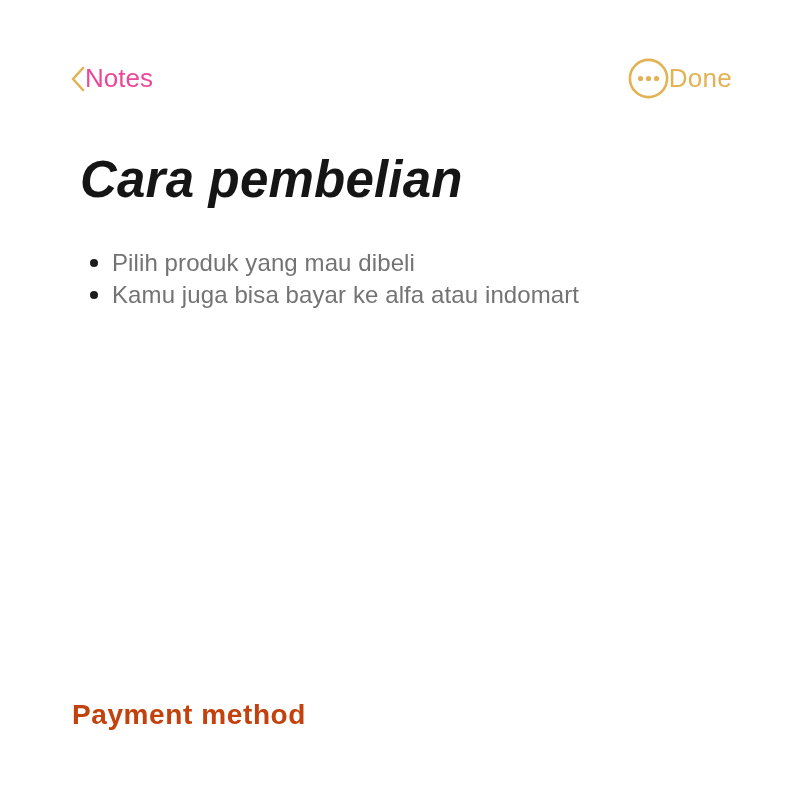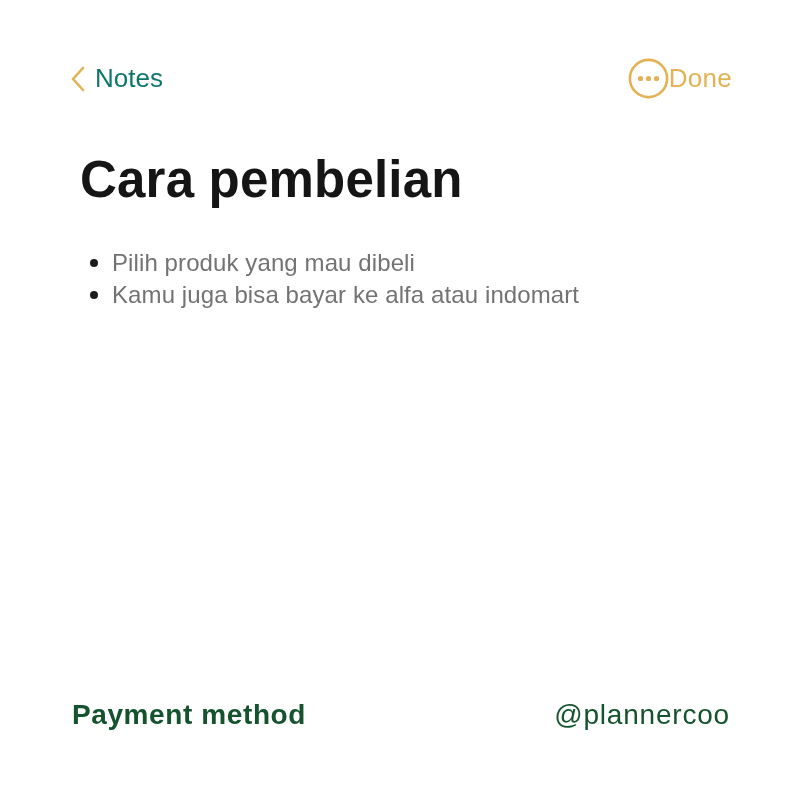--- a/index.html
+++ b/index.html
@@ -13,43 +13,44 @@
   .page { position: absolute; inset: 0; width: 800px; height: 800px; background: #fff; }
 
   
   .nav {
     position: absolute;
     top: 58px; left: 70px; right: 68px;
     display: flex; justify-content: space-between; align-items: center;
     color: #E2B254;
   }
   .back-btn {
-    display: flex; align-items: center; gap: 10px;
+    display: flex; align-items: center; 
     cursor: pointer;
     font-size: 26px;
-    color: #0f766e;
+    color: #ec4899;
   }
   .chevron-svg { display: block; }
   .nav-right { display: flex; align-items: center; }
   .ellipsis-btn { display: block; cursor: pointer; }
   .done-btn {
     font-size: 26px;
     color: #E2B254;
     cursor: pointer;
     letter-spacing: 0.3px;
   }
 
   
   .note-title {
     position: absolute;
     top: 150px; left: 80px;
     font-size: 51px;
     font-weight: 700;
     letter-spacing: 0.2px;
     color: #151515;
+    font-style: italic;
   }
   .note-list {
     position: absolute;
     top: 247px; left: 88px;
     width: 648px;
     list-style: none;
   }
   .note-list li {
     position: relative;
     padding-left: 24px;
@@ -65,21 +66,21 @@
     width: 8px; height: 8px;
     border-radius: 50%;
     background: #1d1d1d;
   }
 
   
   .footer {
     position: absolute;
     top: 699px; left: 72px; right: 70px;
     display: flex; justify-content: space-between; align-items: center;
-    color: #14532d;
+    color: #c2410c;
   }
   .footer-left {
     font-size: 28px;
     font-weight: 700;
     letter-spacing: 0.6px;
   }
   .footer-right {
     font-size: 28px;
     font-weight: 400;
     letter-spacing: 0.8px;
@@ -110,16 +111,15 @@
 
   <h1 class="note-title">Cara pembelian</h1>
 
   <ul class="note-list">
       <li>Pilih produk yang mau dibeli</li>
       <li>Kamu juga bisa bayar ke alfa atau indomart</li>
     </ul>
 
   <div class="footer">
     <span class="footer-left">Payment method</span>
-    <span class="footer-right">@plannercoo</span>
   </div>
 
 </div>
 
 </body></html>

